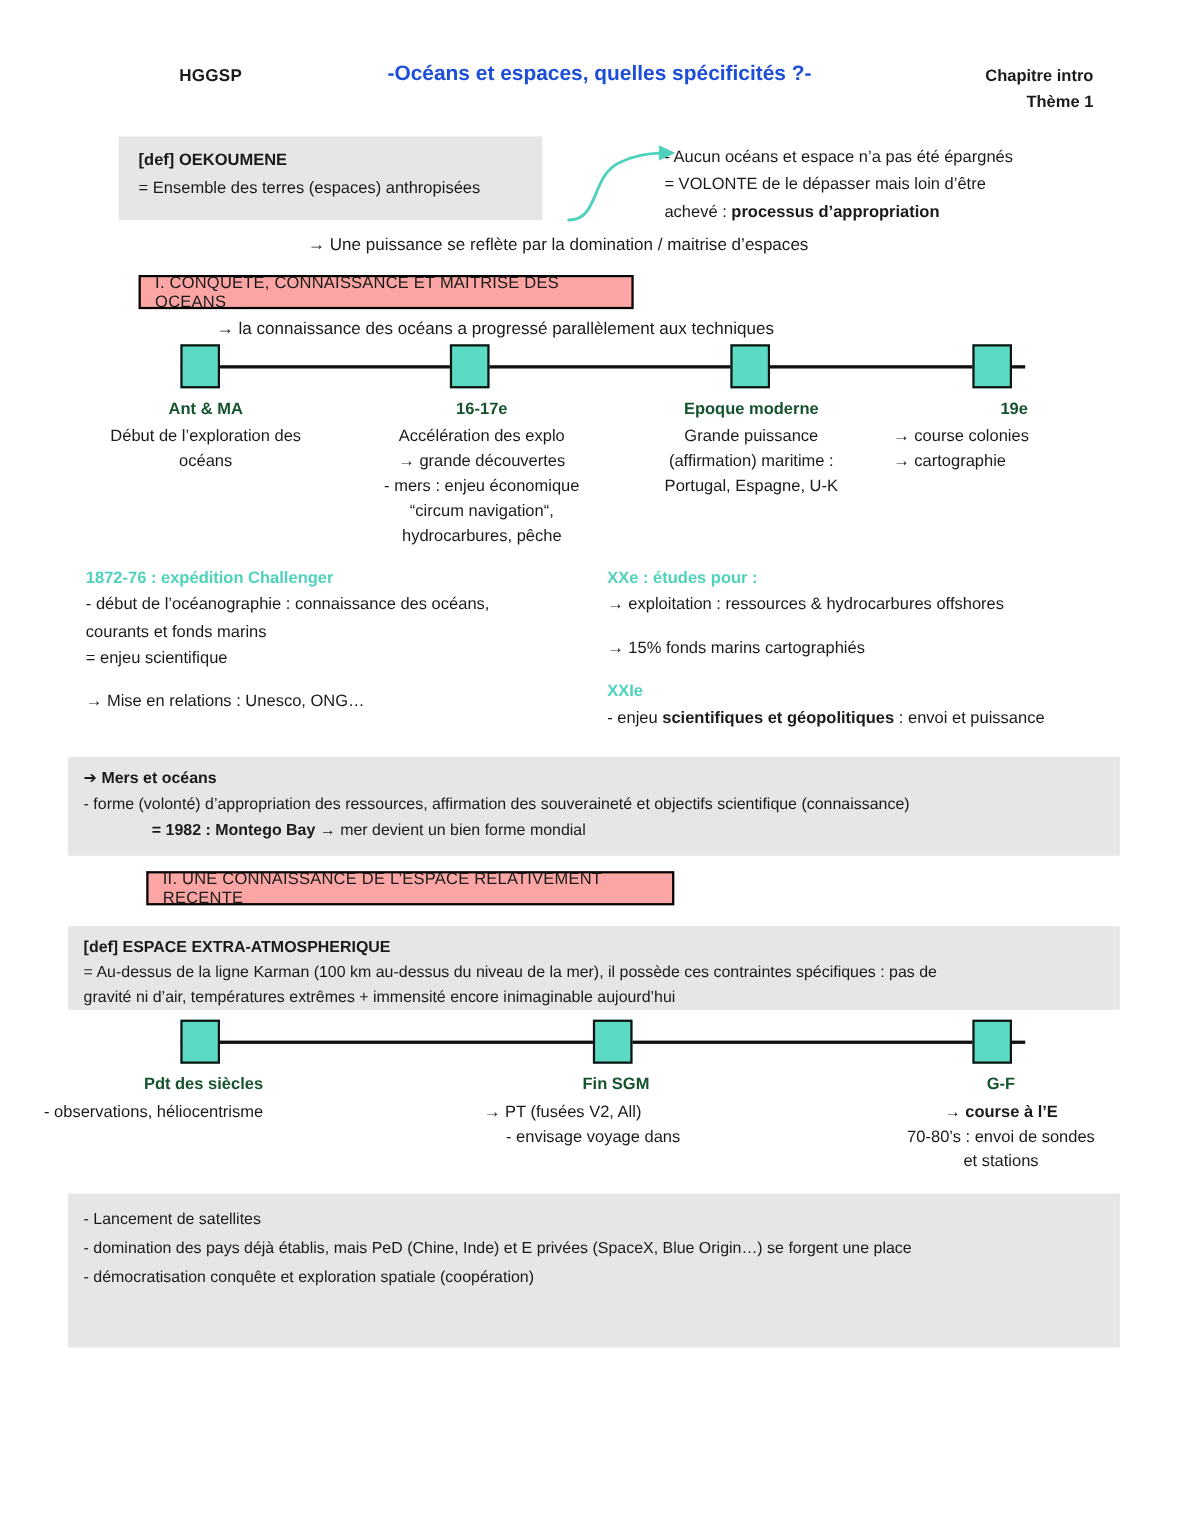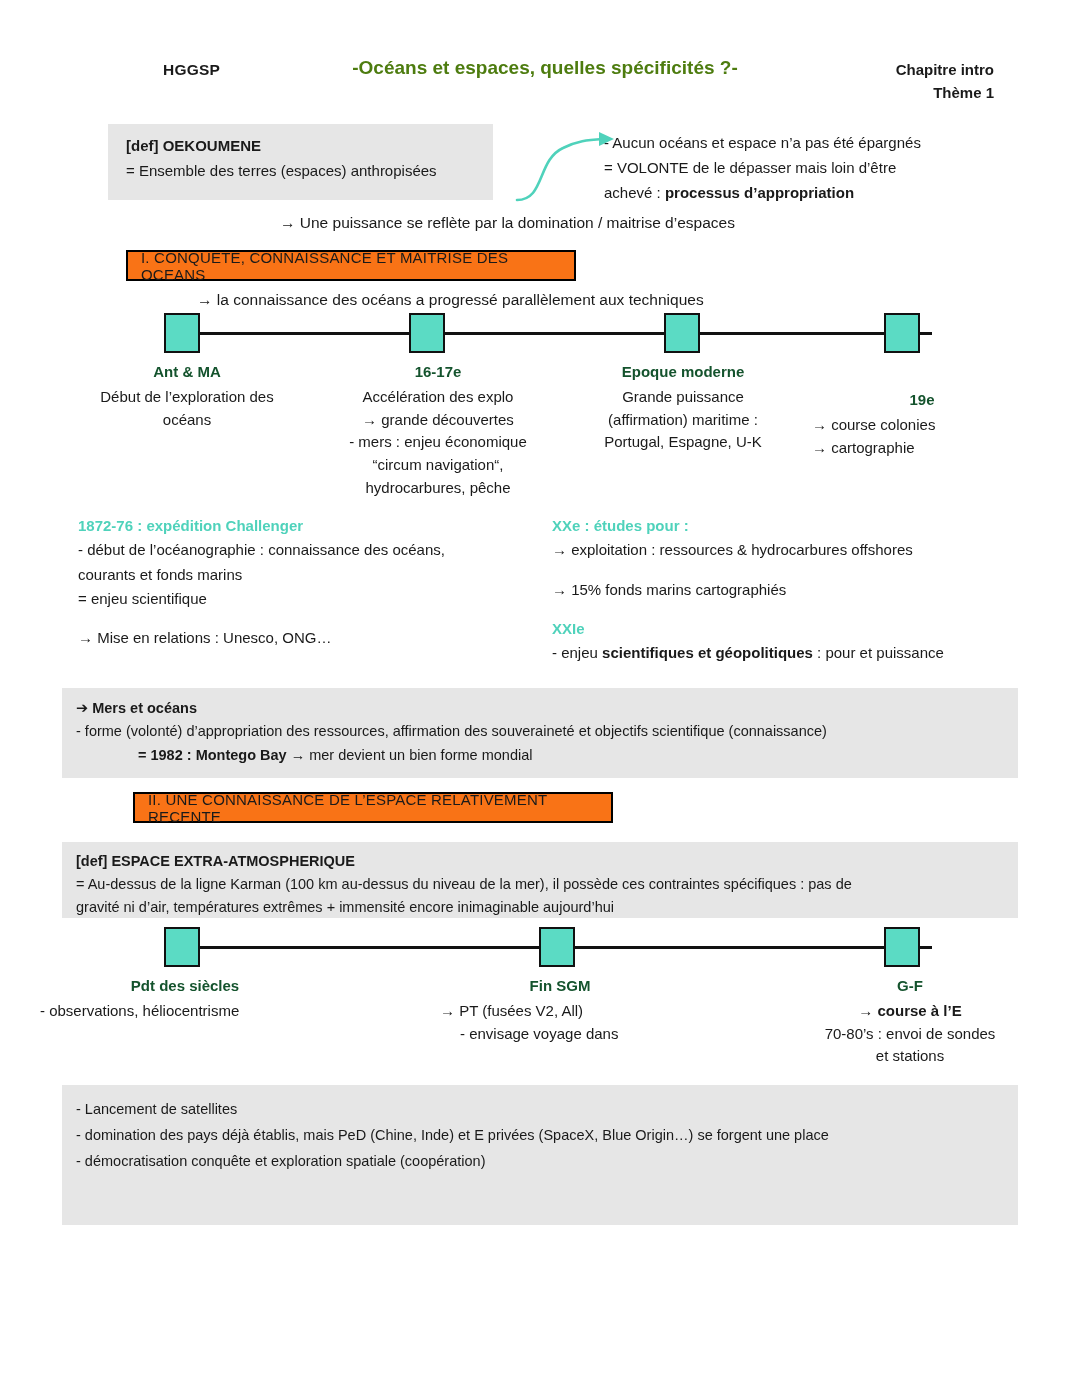--- a/index.html
+++ b/index.html
@@ -33,21 +33,21 @@
     font-size: 15.5px;
     letter-spacing: .2px;
   }
   .hdr-title {
     position: absolute;
     left: 330px; top: 2px;
     width: 430px;
     text-align: center;
     font-weight: bold;
     font-size: 19px;
-    color: #4d7c0f;
+    color: #1d4ed8;
   }
   .hdr-right {
     position: absolute;
     right: 86px; top: 4px;
     text-align: right;
     font-weight: bold;
     font-size: 15px;
     line-height: 1.5;
   }
 
@@ -86,21 +86,21 @@
   .center-note {
     position: absolute;
     left: 280px; top: 214px;
     font-size: 15.5px;
   }
 
   
   .section-box {
     position: absolute;
     border: 2px solid #000;
-    background: #f97316;
+    background: #fca5a5;
     font-size: 15px;
     letter-spacing: .2px;
     display: flex;
     align-items: center;
     padding-left: 13px;
   }
   #sec-1 { left: 126px; top: 250px; width: 450px; height: 31px; }
   #sec-2 { left: 133px; top: 792px; width: 480px; height: 31px; }
 
   .sub-note {
@@ -142,21 +142,21 @@
   .tl-head {
     color: #14532d;
     font-weight: bold;
     margin-bottom: 2px;
   }
 
   
   #c1 { left: 62px;  top: 361px; width: 250px; }
   #c2 { left: 318px; top: 361px; width: 240px; }
   #c3 { left: 568px; top: 361px; width: 230px; }
-  #c4 { left: 812px; top: 361px; width: 220px; text-align: left; margin-top: 28px; }
+  #c4 { left: 812px; top: 361px; width: 220px; text-align: left; }
   #c4 .tl-head { text-align: center; }
 
   
   #d1 { left: 40px;  top: 975px; width: 290px; text-align: left; }
   #d1 .tl-head { text-align: center; }
   #d2 { left: 430px; top: 975px; width: 260px; text-align: left;}
   #d2 .tl-head { text-align: center; }
   #d3 { left: 790px; top: 975px; width: 240px; text-align: center; }
 
   .ind-left { padding-left: 10px; }
@@ -285,21 +285,21 @@
 </div>
 
 <div class="mid-col" id="mid-right">
   <div class="teal-head">XXe : études pour :</div>
   <div>→ exploitation : ressources &amp; hydrocarbures offshores</div>
   <div class="gap"></div>
   <div>→ 15% fonds marins cartographiés</div>
   <div class="gap"></div>
   <div class="teal-head">XXIe</div>
   <div>
-    <span>- enjeu </span><b>scientifiques et géopolitiques</b><span> : pour et puissance</span>
+    <span>- enjeu </span><b>scientifiques et géopolitiques</b><span> : envoi et puissance</span>
   </div>
 </div>
 
 <div class="graybox" id="box-mers">
   <div>
     <b class="arw">➔</b>
     <b>Mers et océans</b>
   </div>
   <div>- forme (volonté) d’appropriation des ressources, affirmation des souveraineté et objectifs scientifique (connaissance)</div>
   <div class="indent-big">

